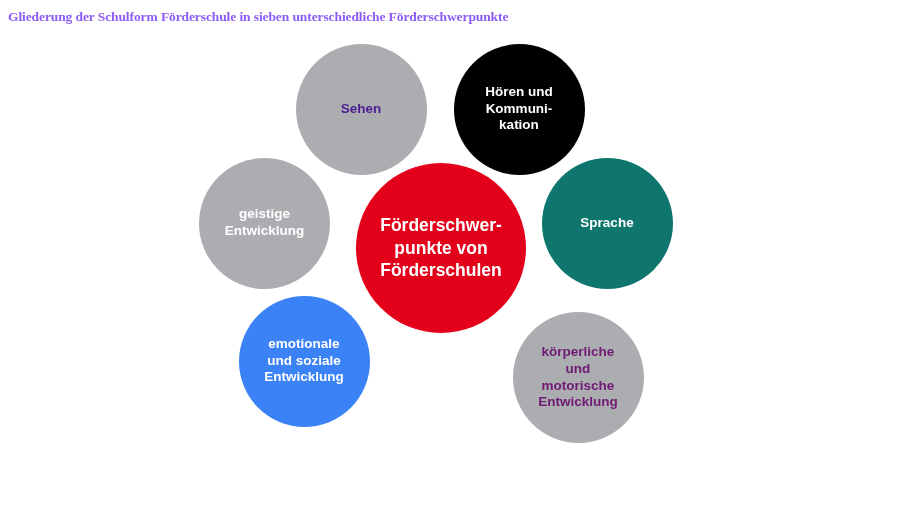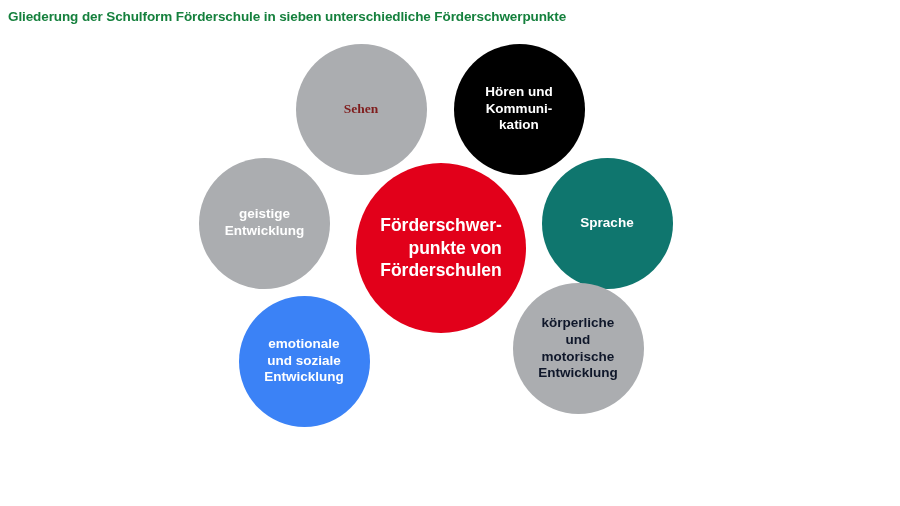--- a/index.html
+++ b/index.html
@@ -67,47 +67,46 @@
   }
   #center-node {
     background: #E2001A;
     width: 170px;
     height: 170px;
     font-size: 17.5px;
     z-index: 3;
   }
   #center-node .node-label {
     line-height: 1.28;
-    text-align: right;
   }
 </style>
 </head>
 <body style="background: rgb(255, 255, 255);">
 
 <div id="infographic" style="background: rgb(255, 255, 255);">
 
-  <div id="chart-title" style="color: #15803d;">Gliederung der Schulform Förderschule in sieben unterschiedliche Förderschwerpunkte</div>
+  <div id="chart-title" style="color: #8b5cf6; font-family: Liberation Serif, serif;">Gliederung der Schulform Förderschule in sieben unterschiedliche Förderschwerpunkte</div>
 
   <div id="diagram-canvas">
 
-    <div class="node-circle satellite" id="node-sehen" style="width: 131px; height: 131px; left: 295.5px; top: 13.5px; background: rgb(171, 173, 176); color: #7f1d1d; font-family: Liberation Serif, serif;">
+    <div class="node-circle satellite" id="node-sehen" style="width: 131px; height: 131px; left: 295.5px; top: 13.5px; background: rgb(171, 173, 176); color: #4c1d95;">
       <span class="node-label">Sehen</span>
     </div>
 
     <div class="node-circle satellite" id="node-hoeren" style="width: 131px; height: 131px; left: 453.5px; top: 13.5px; background: #000000; color: rgb(255, 255, 255);">
       <span class="node-label">Hören und
 Kommuni-
 kation</span>
     </div>
 
     <div class="node-circle satellite" id="node-sprache" style="width: 131px; height: 131px; left: 541.5px; top: 127.5px; background: #0f766e; color: rgb(255, 255, 255);">
       <span class="node-label">Sprache</span>
     </div>
 
-    <div class="node-circle satellite" id="node-koerperliche" style="width: 131px; height: 131px; left: 512.5px; top: 253px; background: rgb(171, 173, 176); color: #0f172a; justify-content: center;">
+    <div class="node-circle satellite" id="node-koerperliche" style="width: 131px; height: 131px; left: 512.5px; top: 282px; background: rgb(171, 173, 176); color: #701a75; justify-content: center;">
       <span class="node-label">körperliche
 und
 motorische
 Entwicklung</span>
     </div>
 
 
     <div class="node-circle satellite" id="node-emotionale" style="width: 131px; height: 131px; left: 238.5px; top: 265.5px; background: #3b82f6; color: rgb(255, 255, 255);">
       <span class="node-label">emotionale
 und soziale

